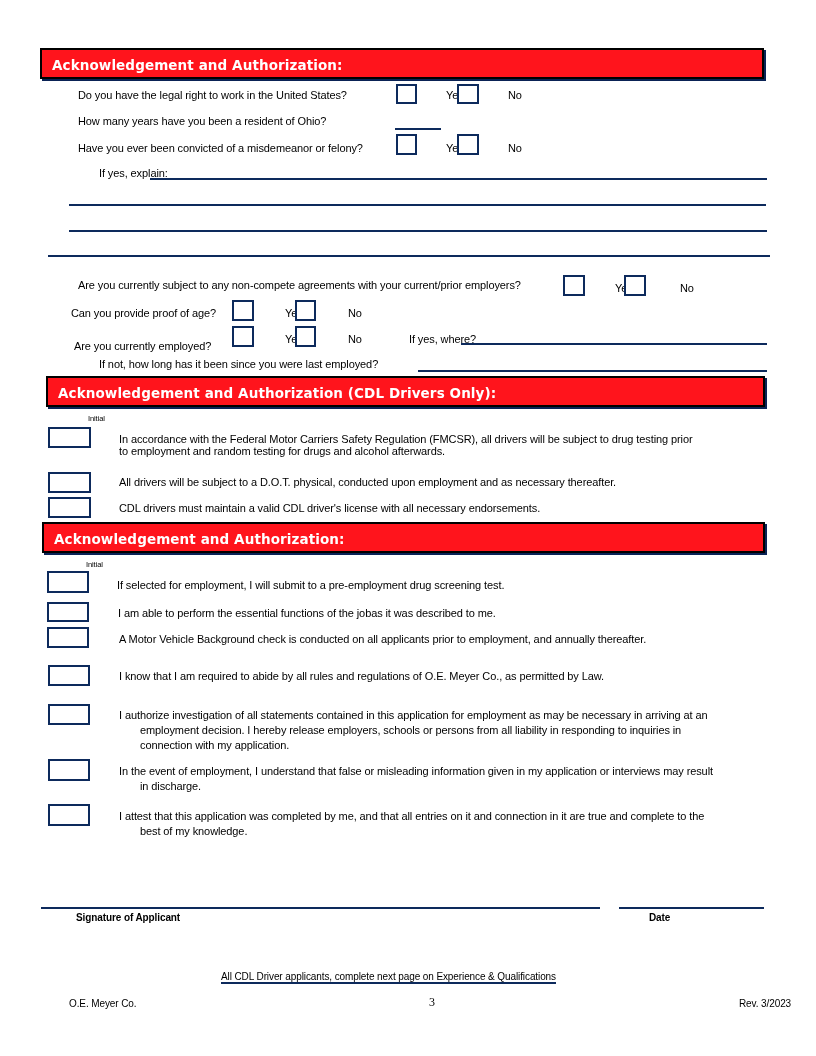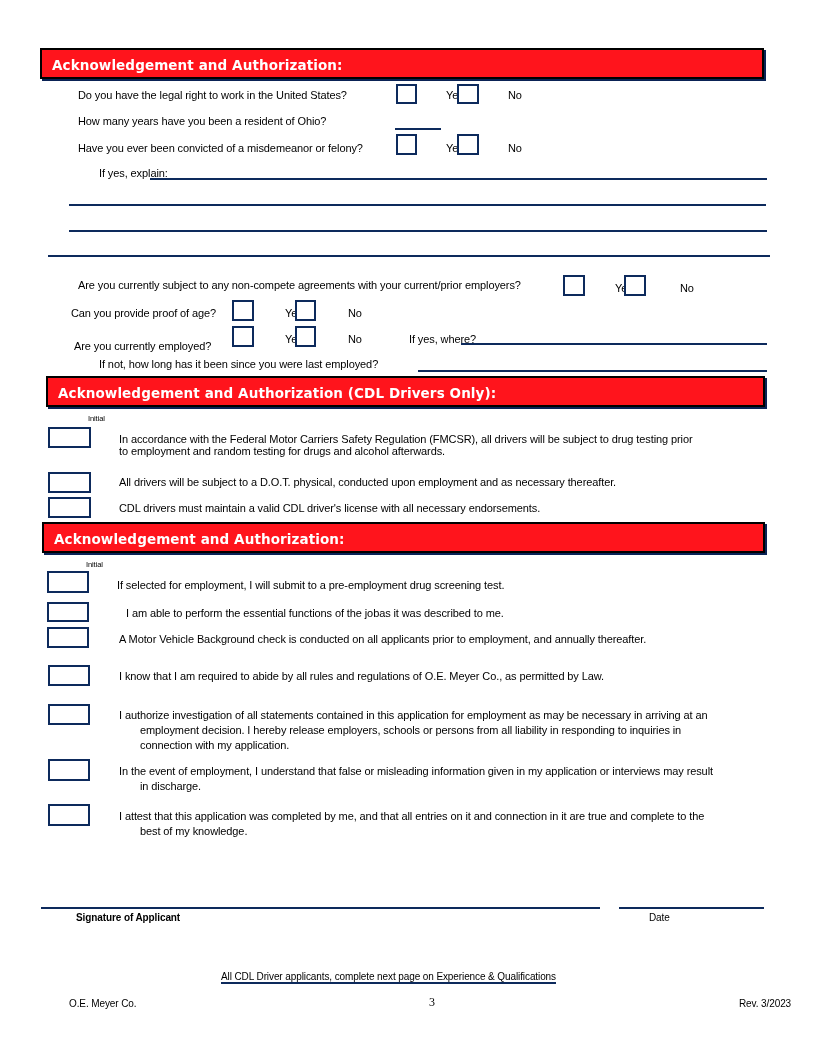--- a/index.html
+++ b/index.html
@@ -85,21 +85,21 @@
 
 <div class="hdr" style="left:42px; top:522px; width:723px; height:31px;">
   <span>Acknowledgement and Authorization:</span>
 </div>
 <div class="abs txt tiny" style="left:59px; top:558px;">Initial</div>
 
 <div class="cb" style="left:47px; top:571px; width:42px; height:22px;"></div>
 <div class="abs txt" style="left:90px; top:579px;">If selected for employment, I will submit to a pre-employment drug screening test.</div>
 
 <div class="cb" style="left:47px; top:602px; width:42px; height:20px;"></div>
-<div class="abs txt" style="left:91px; top:607px;margin-left:8px;">I am able to perform the essential functions of the jobas it was described to me.</div>
+<div class="abs txt" style="left:91px; top:607px;">I am able to perform the essential functions of the jobas it was described to me.</div>
 
 <div class="cb" style="left:47px; top:627px; width:42px; height:21px;"></div>
 <div class="abs txt" style="left:92px; top:633px;text-align:center;">A Motor Vehicle Background check is conducted on all applicants prior to employment, and annually thereafter.</div>
 
 <div class="cb" style="left:48px; top:665px; width:42px; height:21px;"></div>
 <div class="abs txt" style="left:92px; top:670px;">I know that I am required to abide by all rules and regulations of O.E. Meyer Co., as permitted by Law.</div>
 
 <div class="cb" style="left:48px; top:704px; width:42px; height:21px;"></div>
 <div class="abs txt" style="left:92px; top:709px;">I authorize investigation of all statements contained in this application for employment as may be necessary in arriving at an</div>
 <div class="abs txt" style="left:113px; top:724px;">employment decision. I hereby release employers, schools or persons from all liability in responding to inquiries in</div>
@@ -109,18 +109,18 @@
 <div class="abs txt" style="left:92px; top:765px;">In the event of employment, I understand that false or misleading information given in my application or interviews may result</div>
 <div class="abs txt" style="left:113px; top:780px;">in discharge.</div>
 
 <div class="cb" style="left:48px; top:804px; width:42px; height:22px;"></div>
 <div class="abs txt" style="left:92px; top:810px;">I attest that this application was completed by me, and that all entries on it and connection in it are true and complete to the</div>
 <div class="abs txt" style="left:113px; top:825px;">best of my knowledge.</div>
 
 <div class="line" style="left:41px; top:907px; width:559px;"></div>
 <div class="abs txt small" style="left:49px; top:911px;font-weight:bold;">Signature of Applicant</div>
 <div class="line" style="left:619px; top:907px; width:145px;"></div>
-<div class="abs txt small" style="left:622px; top:911px;">Date</div>
+<div class="abs txt small" style="left:622px; top:911px;font-weight:bold;">Date</div>
 
 <div class="abs txt underline" style="left:194px; top:970px; font-weight:normal; font-size:10px;">All CDL Driver applicants, complete next page on Experience &amp; Qualifications</div>
 <div class="abs txt small" style="left:42px; top:997px;">O.E. Meyer Co.</div>
 <div class="abs txt" style="left:402px; top:996px; font-family:'Liberation Serif', serif; font-size:12px;">3</div>
 <div class="abs txt small" style="left:712px; top:997px;">Rev. 3/2023</div>
 
 </body></html>

